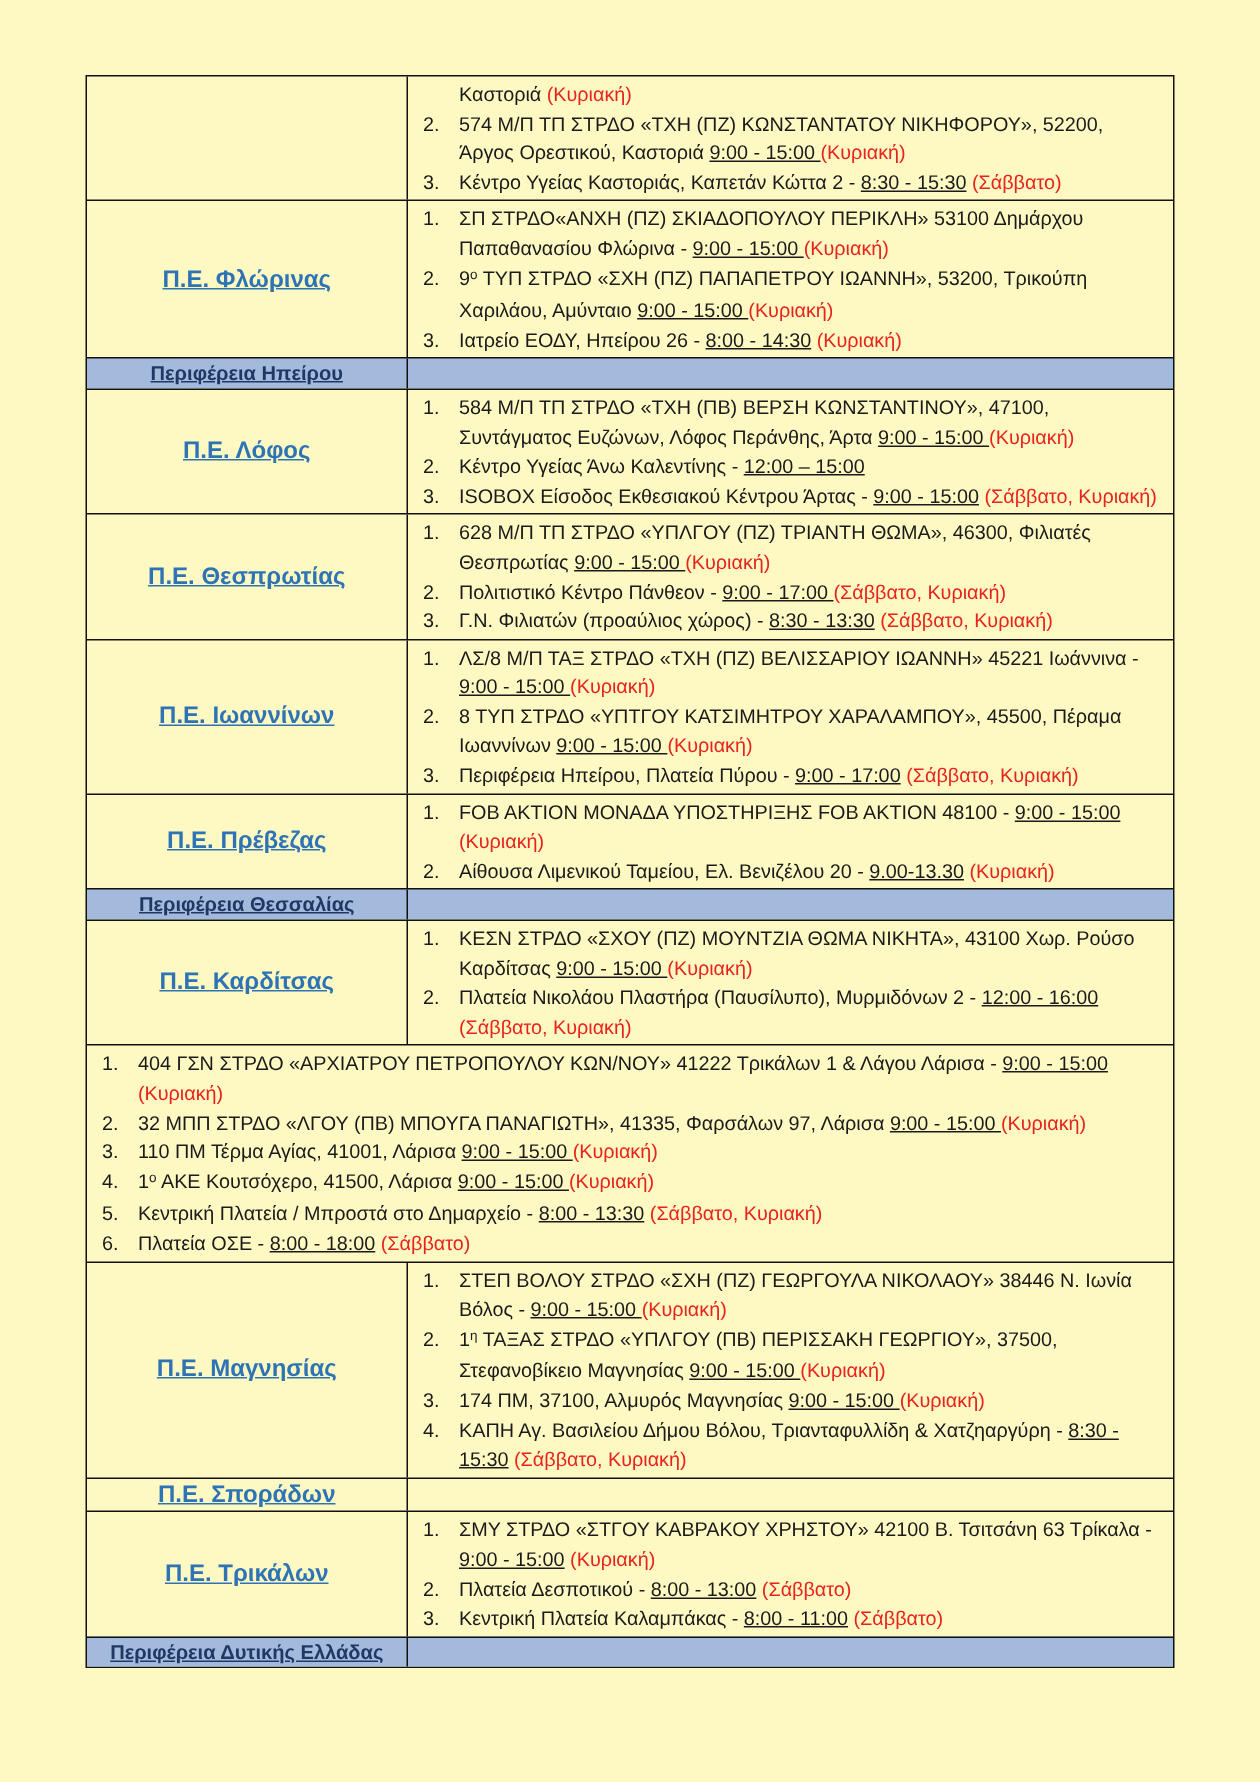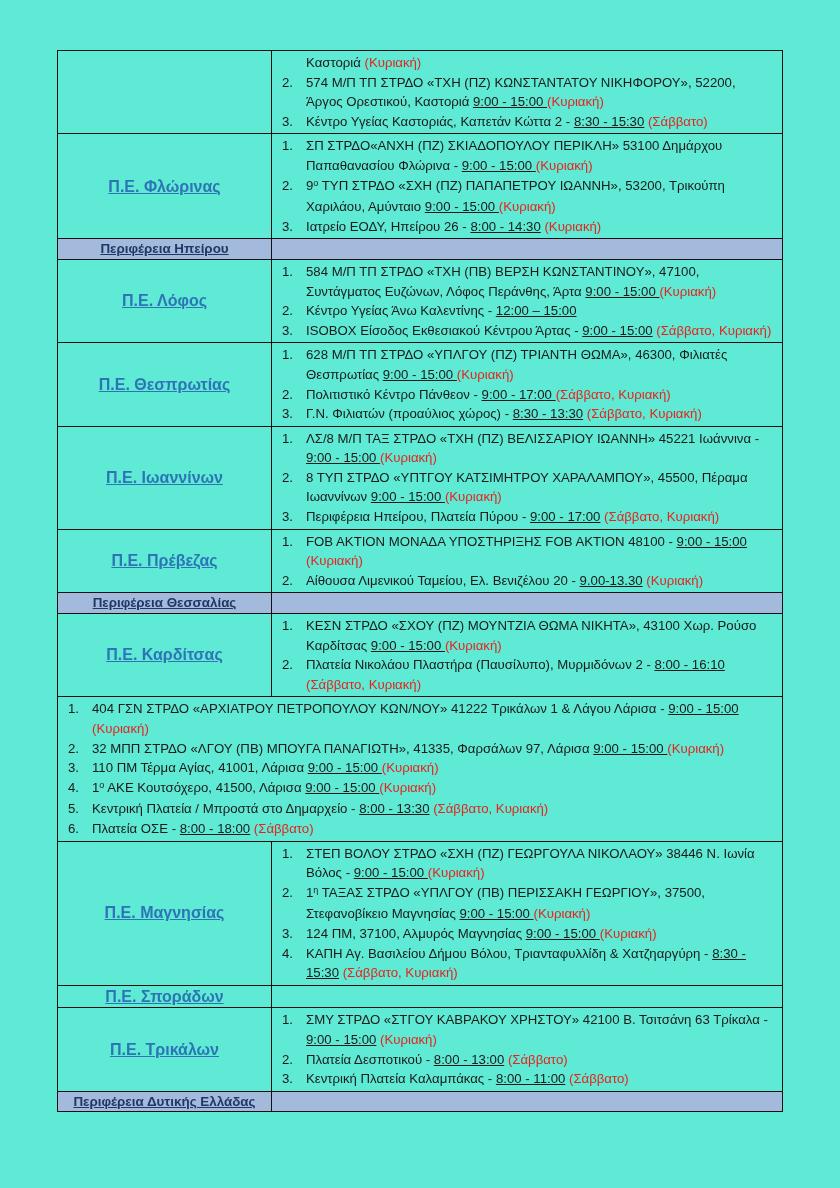--- a/index.html
+++ b/index.html
@@ -1,19 +1,19 @@
 <!DOCTYPE html>
 <html style="--section-bg: #a3badd; --section-text: #1f3864; --region-link: #2e74b5; --red: #e8231d;"><head>
 <meta charset="utf-8">
 <style>
   html, body { margin:0; padding:0; background:#ffffff; }
   .page {
     position:relative;
     width:840px; height:1188px;
-    background:#5eead4;
+    background:#fef9c3;
     font-family:"Liberation Sans", sans-serif;
     color:#1a1a1a;
     overflow:hidden;
   }
   .doc-table {
     position:absolute;
     left:57px; top:50px;
     width:726px;
     border:1px solid #111111;
     box-sizing:border-box;
@@ -189,21 +189,21 @@
         <div class="cell-left">
           <span class="region-label">Π.Ε. Καρδίτσας</span>
         </div>
         <div class="cell-right">
           <div class="item">
             <span class="num">1.</span>
             <div class="txt"><span>ΚΕΣΝ ΣΤΡΔΟ «ΣΧΟΥ (ΠΖ) ΜΟΥΝΤΖΙΑ ΘΩΜΑ ΝΙΚΗΤΑ», 43100 Χωρ. Ρούσο Καρδίτσας </span><span class="seg-u">9:00 - 15:00 </span><span class="seg-r">(Κυριακή)</span></div>
           </div>
           <div class="item">
             <span class="num">2.</span>
-            <div class="txt"><span>Πλατεία Νικολάου Πλαστήρα (Παυσίλυπο), Μυρμιδόνων 2 - </span><span class="seg-u">8:00 - 16:10</span><span> </span><span class="seg-r">(Σάββατο, Κυριακή)</span></div>
+            <div class="txt"><span>Πλατεία Νικολάου Πλαστήρα (Παυσίλυπο), Μυρμιδόνων 2 - </span><span class="seg-u">12:00 - 16:00</span><span> </span><span class="seg-r">(Σάββατο, Κυριακή)</span></div>
           </div>
         </div>
       </div>
       <div class="row">
         <div class="cell-right">
           <div class="item">
             <span class="num">1.</span>
             <div class="txt"><span>404 ΓΣΝ ΣΤΡΔΟ «ΑΡΧΙΑΤΡΟΥ ΠΕΤΡΟΠΟΥΛΟΥ ΚΩΝ/ΝΟΥ» 41222 Τρικάλων 1 &amp; Λάγου Λάρισα - </span><span class="seg-u">9:00 - 15:00</span><span> </span><span class="seg-r">(Κυριακή)</span></div>
           </div>
           <div class="item">
@@ -236,21 +236,21 @@
           <div class="item">
             <span class="num">1.</span>
             <div class="txt"><span>ΣΤΕΠ ΒΟΛΟΥ ΣΤΡΔΟ «ΣΧΗ (ΠΖ) ΓΕΩΡΓΟΥΛΑ ΝΙΚΟΛΑΟΥ» 38446 Ν. Ιωνία Βόλος - </span><span class="seg-u">9:00 - 15:00 </span><span class="seg-r">(Κυριακή)</span></div>
           </div>
           <div class="item">
             <span class="num">2.</span>
             <div class="txt"><span>1</span><span class="seg-sup">η</span><span> ΤΑΞΑΣ ΣΤΡΔΟ «ΥΠΛΓΟΥ (ΠΒ) ΠΕΡΙΣΣΑΚΗ ΓΕΩΡΓΙΟΥ», 37500, Στεφανοβίκειο Μαγνησίας </span><span class="seg-u">9:00 - 15:00 </span><span class="seg-r">(Κυριακή)</span></div>
           </div>
           <div class="item">
             <span class="num">3.</span>
-            <div class="txt"><span>124 ΠΜ, 37100, Αλμυρός Μαγνησίας </span><span class="seg-u">9:00 - 15:00 </span><span class="seg-r">(Κυριακή)</span></div>
+            <div class="txt"><span>174 ΠΜ, 37100, Αλμυρός Μαγνησίας </span><span class="seg-u">9:00 - 15:00 </span><span class="seg-r">(Κυριακή)</span></div>
           </div>
           <div class="item">
             <span class="num">4.</span>
             <div class="txt"><span>ΚΑΠΗ Αγ. Βασιλείου Δήμου Βόλου, Τριανταφυλλίδη &amp; Χατζηαργύρη - </span><span class="seg-u">8:30 - 15:30</span><span> </span><span class="seg-r">(Σάββατο, Κυριακή)</span></div>
           </div>
         </div>
       </div>
       <div class="row">
         <div class="cell-left">
           <span class="region-label">Π.Ε. Σποράδων</span>

